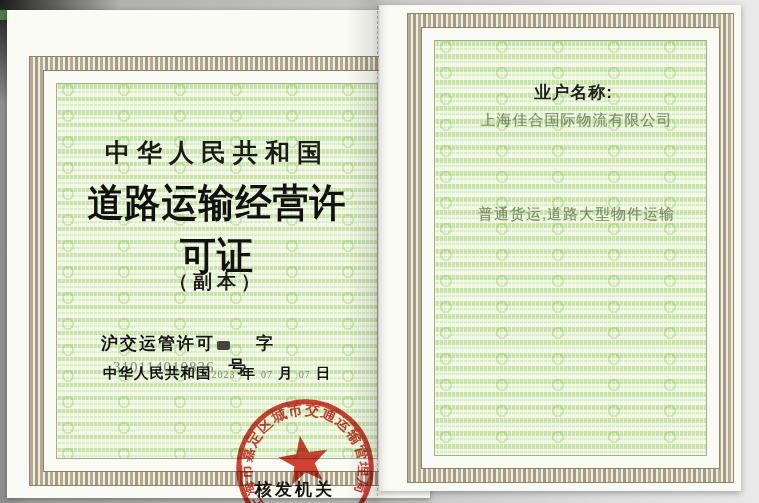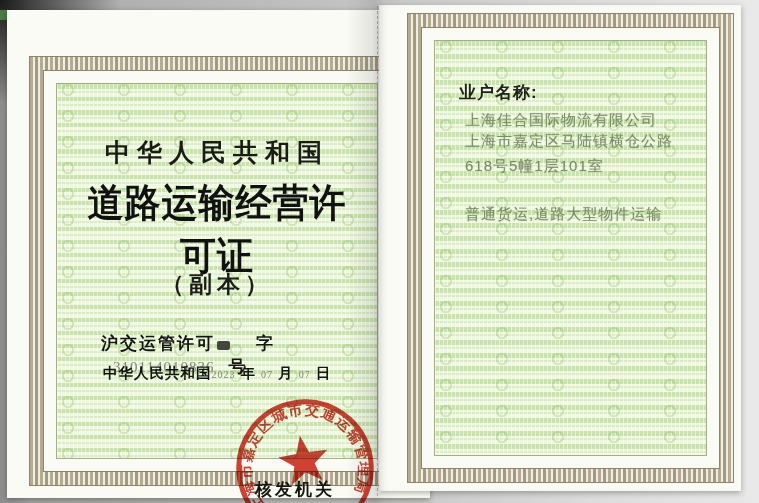--- a/index.html
+++ b/index.html
@@ -11,21 +11,21 @@
       radial-gradient(160px 140px at 0% 0%, rgba(0,0,0,.82), rgba(0,0,0,0) 75%),
       linear-gradient(90deg,#8e8e8e 0px,#a9a9a9 30px,#bfbfbf 300px,#cccccc 430px,#dddddd 600px,#e9e9e9 759px);
   }
 
   .page{
     position:absolute; background:#fbfbf6;
     box-shadow:0 2px 6px rgba(0,0,0,.35);
   }
   .page-left { left:7px;  top:10px; width:423px; height:488px; }
   .page-right{ left:379px; top:5px;  width:362px; height:486px;
-    box-shadow:0 2px 6px rgba(0,0,0,.3), inset 6px 0 8px -5px rgba(0,0,0,.18); }
+    box-shadow:0 2px 6px rgba(0,0,0,.3), inset 6px 0 8px -5px rgba(0,0,0,.18);text-align:center; }
 
   
   .frame{
     position:absolute;
     border:13px solid transparent;
     border-image:repeating-linear-gradient(90deg,#b4ab92 0 3px,#f1eee4 3px 5px,#a39a7f 5px 8px,#efece1 8px 10px) 13;
     box-shadow:0 0 0 1px #8d8468, inset 0 0 0 1px #8d8468;
   }
   .frame-left { left:23px; top:47px; right:26px; bottom:13px; }
   .frame-right{ left:29px; top:9px;  right:8px;  bottom:9px; }
@@ -64,21 +64,21 @@
     font-family:"Liberation Serif", serif; font-weight:bold;
     font-size:25px; letter-spacing:7px; color:#1a1a16;
   }
   .doc-title{
     left:13px; right:13px; top:97px; text-align:center;
     font-weight:bold; font-size:36px; letter-spacing:1px; color:#111;
     transform:scaleY(1.08);
   }
   .copy-type{
     left:13px; right:13px; top:185px; text-align:center;
-    font-weight:bold; font-size:23px; letter-spacing:5px; color:#1c1c18;
+    font-weight:bold; font-size:19px; letter-spacing:5px; color:#1c1c18;
   }
   .license-row{ left:44px; top:248px; font-size:17px; font-weight:bold; letter-spacing:2px; }
   .license-row .zi{ margin-left:26px; }
   .license-row .hao{ margin-left:14px; }
   .num{
     font-family:"Liberation Serif", serif; font-weight:normal;
     color:#7f8279; letter-spacing:1px;
   }
   .license-row .num{ font-size:15px; margin-left:12px; }
   .redaction{ display:inline-block; width:13px; height:9px; background:#44443e;
@@ -165,24 +165,20 @@
       <div class="panel">
 
         <div class="field f-name">
           <span class="label">业户名称:</span>
           <span class="values">
             <span class="value-line">上海佳合国际物流有限公司</span>
           </span>
         </div>
 
         <div class="field f-addr">
-          <span class="values">
-            <span class="value-line">上海市嘉定区马陆镇横仓公路</span>
-            <span class="value-line">618号5幢1层101室</span>
-          </span>
         </div>
 
 
         <div class="field f-scope">
           <span class="values">
             <span class="value-line">普通货运,道路大型物件运输</span>
           </span>
         </div>
 
       </div>

